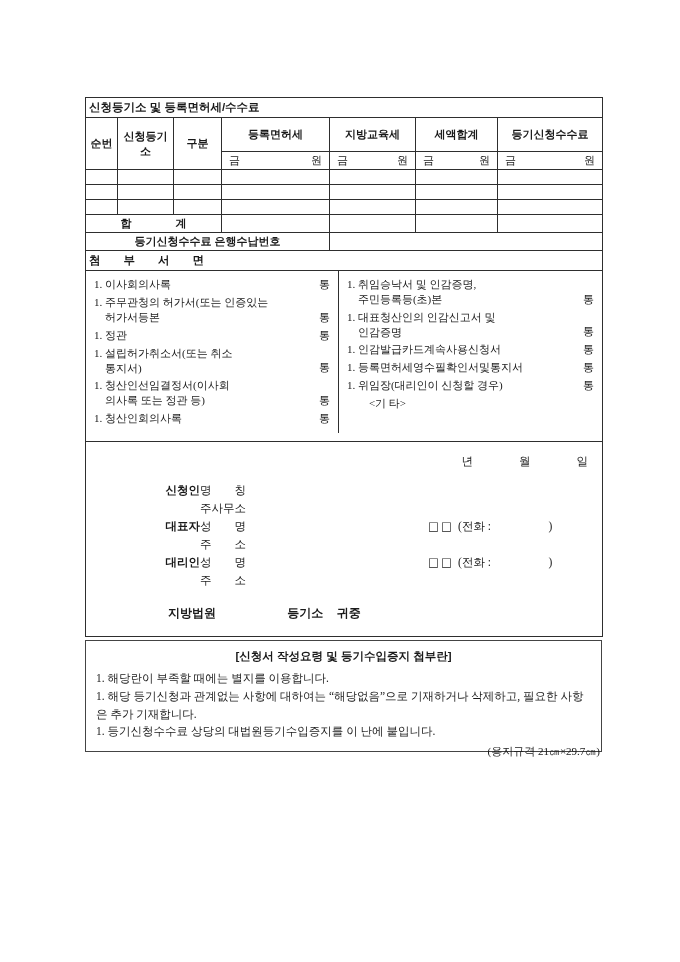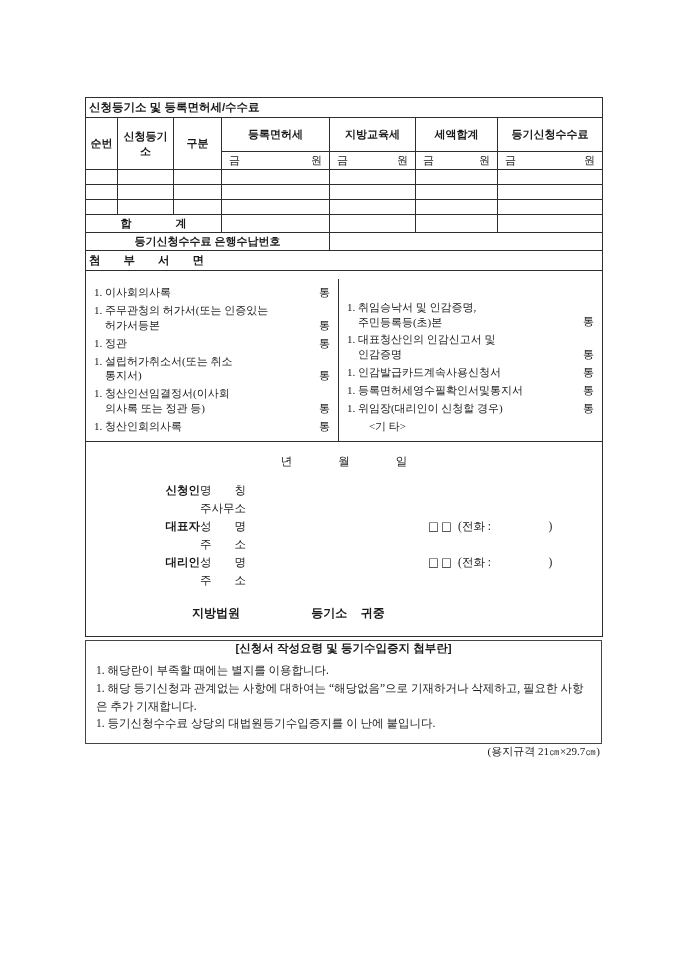--- a/index.html
+++ b/index.html
@@ -26,51 +26,51 @@
     font-family:"Liberation Sans","DejaVu Sans",sans-serif;
   }
   .hdr-row td { height:34px; line-height:1.3; }
   .amt-row td { height:15px; }
   .amt { display:flex; justify-content:space-between; padding:0 4px; }
   .empty-row td { height:15px; }
   .sum-row td { height:16px; }
 
   
   .doc-cell { padding:0 !important; }
-  .doc-wrap { display:flex; min-height:170px; align-items:flex-end; }
+  .doc-wrap { display:flex; min-height:170px; align-items:flex-start; }
   .doc-col { padding:6px 8px 4px 8px; }
   .doc-left { width:49%; border-right:1px solid #2e2e2e; }
   .doc-right { width:51%; }
   .doc-item { display:flex; margin-bottom:3px; }
   .doc-text { flex:1; white-space:pre-line; line-height:1.35; }
   .doc-unit { align-self:flex-end; padding-left:4px; }
 
   
   .bottom-cell { padding:12px 14px 14px 14px !important; }
-  .date-line { text-align:center; font-size:11.5px; margin-bottom:12px; }
+  .date-line { text-align:right; font-size:11.5px; margin-bottom:12px; }
   .app-rows { padding-left:36px; }
   .app-row {
     display:grid; grid-template-columns:64px 150px 1fr 30px 130px;
     align-items:center; height:18px; font-size:11.5px;
   }
   .app-role { font-weight:bold;text-align:right; }
   .app-check { letter-spacing:2px; font-family:"DejaVu Sans",sans-serif; }
   .app-phone { white-space:pre; }
   .court-line {
     margin-top:16px; font-weight:bold; font-size:12px;
     font-family:"Liberation Sans","DejaVu Sans",sans-serif;
   }
-  .court { margin-left:92px; }
+  .court { margin-left:68px; }
   .office { margin-left:68px; }
   .hon { margin-left:10px; }
 
   
   .notes-box {
     position:absolute; left:85px; top:640px; width:517px;
-    border:1px solid #444; padding:0 10px 10px 10px; background:#fff;
+    border:1px solid #444; padding:8px 10px 10px 10px; background:#fff;
   }
   .notes-title {
     text-align:center; font-weight:bold; font-size:11.5px; margin-bottom:6px;
     font-family:"Liberation Sans","DejaVu Sans",sans-serif;
   }
   .note-item { font-size:11.5px; line-height:1.55; }
 
   .paper-size { position:absolute; right:80px; top:744px; font-size:11px; }
 </style>
 </head>

